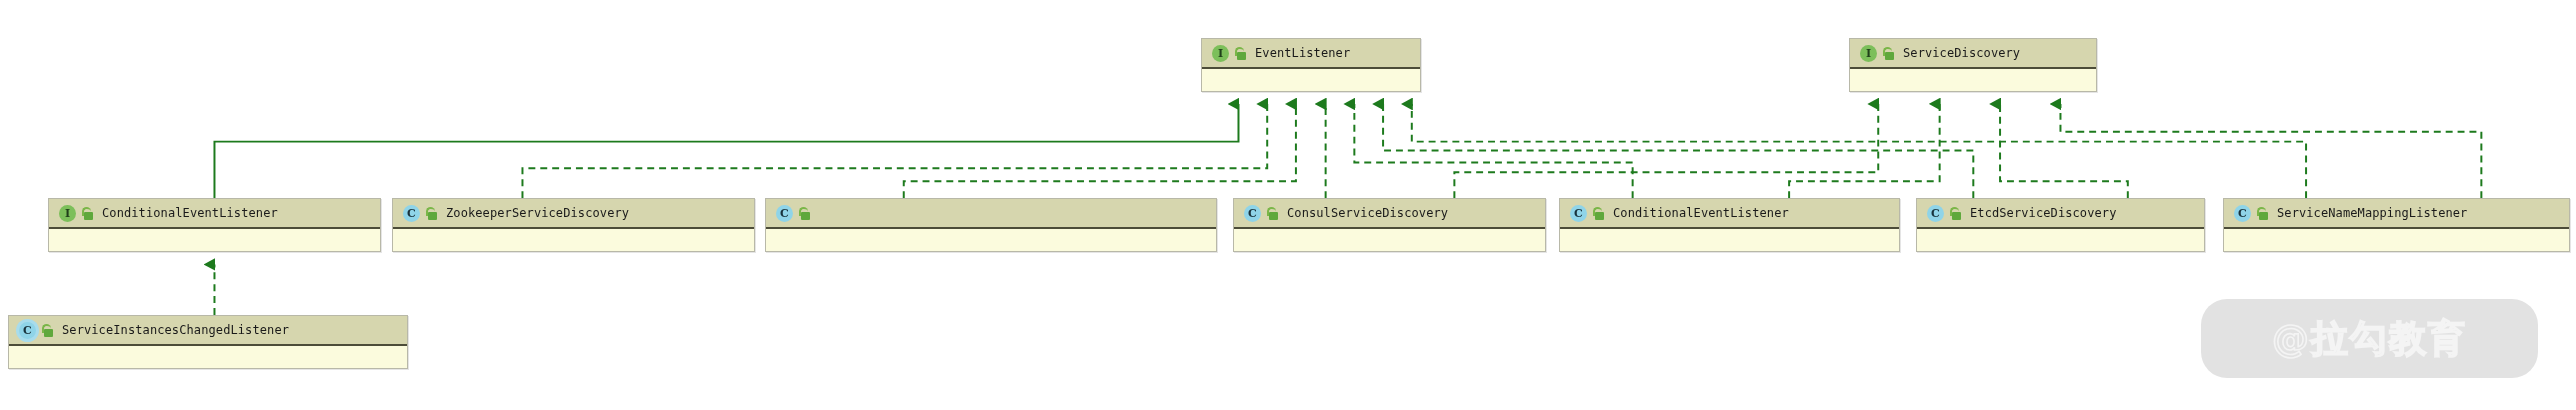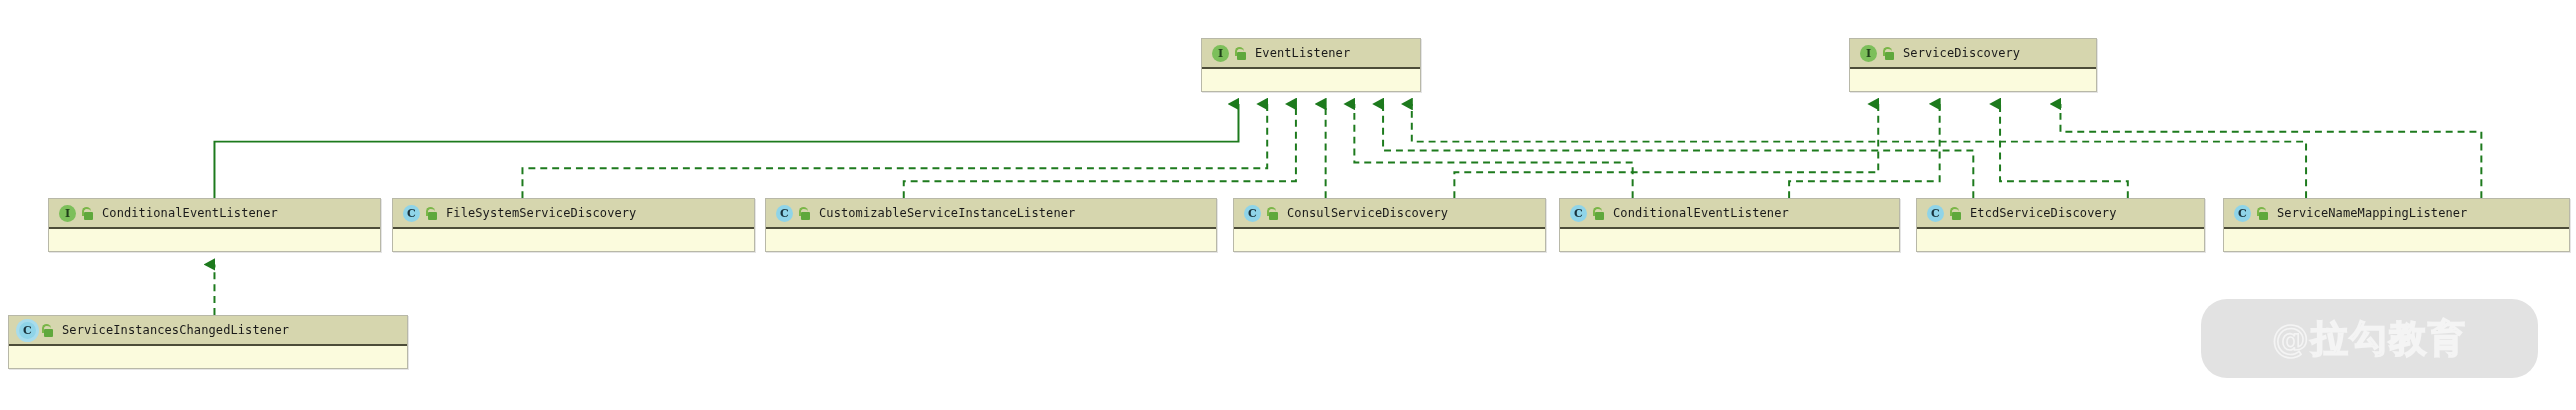--- a/index.html
+++ b/index.html
@@ -202,33 +202,32 @@
     <div class="node-body"></div>
   </div>
 
   <div class="node" style="left:392px; top:198px; width:363px;">
     <div class="node-header">
       <span class="badge cls">C</span>
       <span class="lock">
         <span class="shackle"></span>
           <span class="body"></span>
       </span>
-      <span class="node-title">FileSystemServiceDiscovery</span>
+      <span class="node-title">ZookeeperServiceDiscovery</span>
     </div>
     <div class="node-body"></div>
   </div>
 
   <div class="node" style="left:765px; top:198px; width:452px;">
     <div class="node-header">
       <span class="badge cls">C</span>
       <span class="lock">
         <span class="shackle"></span>
           <span class="body"></span>
       </span>
-      <span class="node-title">CustomizableServiceInstanceListener</span>
     </div>
     <div class="node-body"></div>
   </div>
 
   <div class="node" style="left:1233px; top:198px; width:313px;">
     <div class="node-header">
       <span class="badge cls">C</span>
       <span class="lock">
         <span class="shackle"></span>
           <span class="body"></span>

